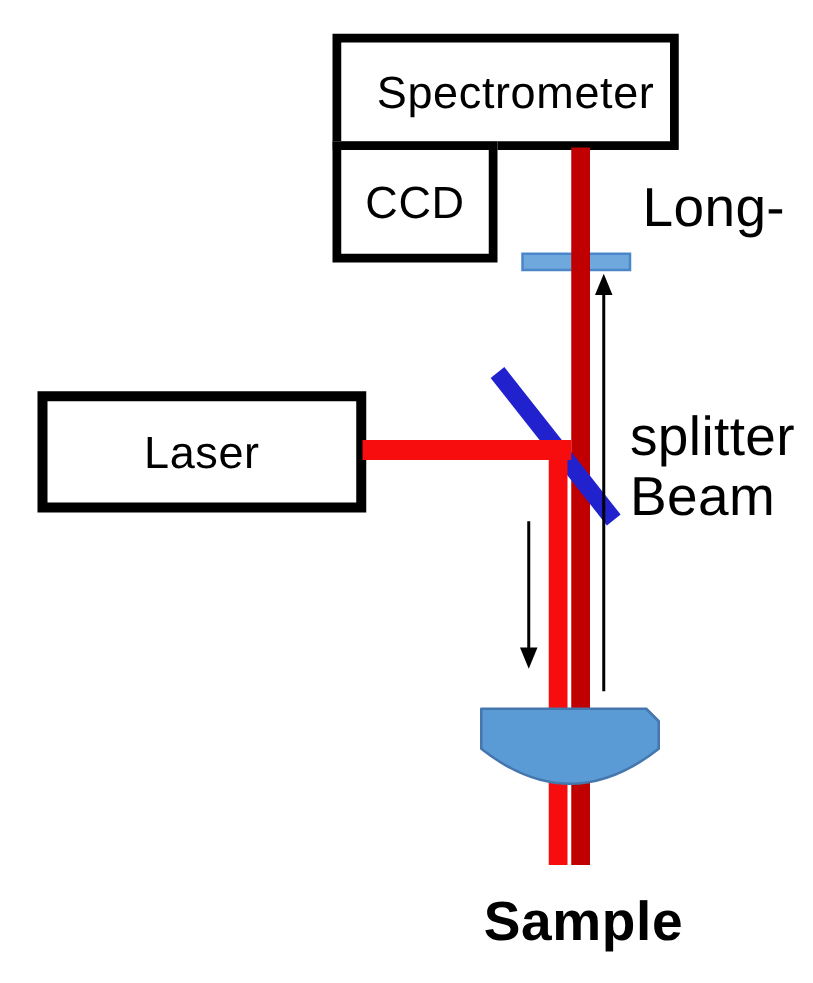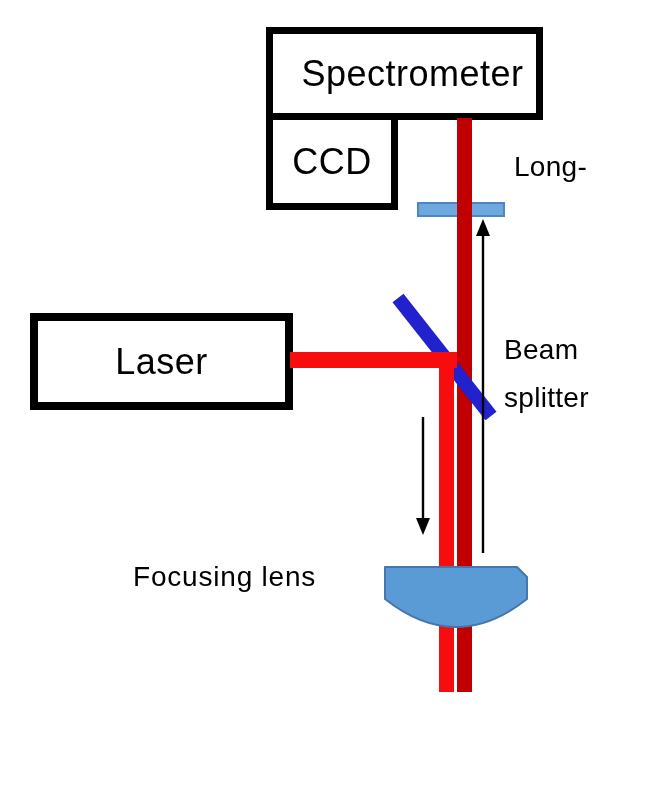--- a/index.html
+++ b/index.html
@@ -34,21 +34,21 @@
     font-size: 36px;
     letter-spacing: 0.5px;
     white-space: nowrap;
   }
   .box-spectrometer { left: 266px; top: 27px;  width: 277px; height: 93px; padding-left: 16px; }
   .box-ccd          { left: 266px; top: 113px; width: 132px; height: 97px; }
   .box-laser        { left: 30px;  top: 313px; width: 263px; height: 97px; border-width: 8px; }
 
   .lbl {
     position: absolute;
-    font-size: 28px;
+    font-size: 44px;
     letter-spacing: 0.3px;
     white-space: nowrap;
   }
   .lbl-longpass { left: 514px; top: 143px; line-height: 47px; }
   .lbl-beamsplitter { left: 504px; top: 326px; line-height: 48px; }
   .lbl-focusinglens { left: 133px; top: 561px; letter-spacing: 0.8px; }
   .lbl-sample { left: 387px; top: 713px; font-weight: bold; letter-spacing: 0.5px; }
   .lbl span { display: block; }
 </style>
 </head>
@@ -88,20 +88,20 @@
       <line x1="483" y1="553" x2="483" y2="234" stroke-width="2.4" stroke="#000000"></line>
       <polygon points="483,219 476,236 490,236" fill="#000000"></polygon>
     </g>
   </svg>
 
   <div class="lbl lbl-longpass">
     <span>Long-</span>
   </div>
 
   <div class="lbl lbl-beamsplitter">
+    <span>splitter</span>
     <span>Beam</span>
-    <span>splitter</span>
   </div>
 
-  <div class="lbl lbl-focusinglens">Focusing lens</div>
 
+  <div class="lbl lbl-sample">Sample</div>
 
 </div>
 
 </body></html>

